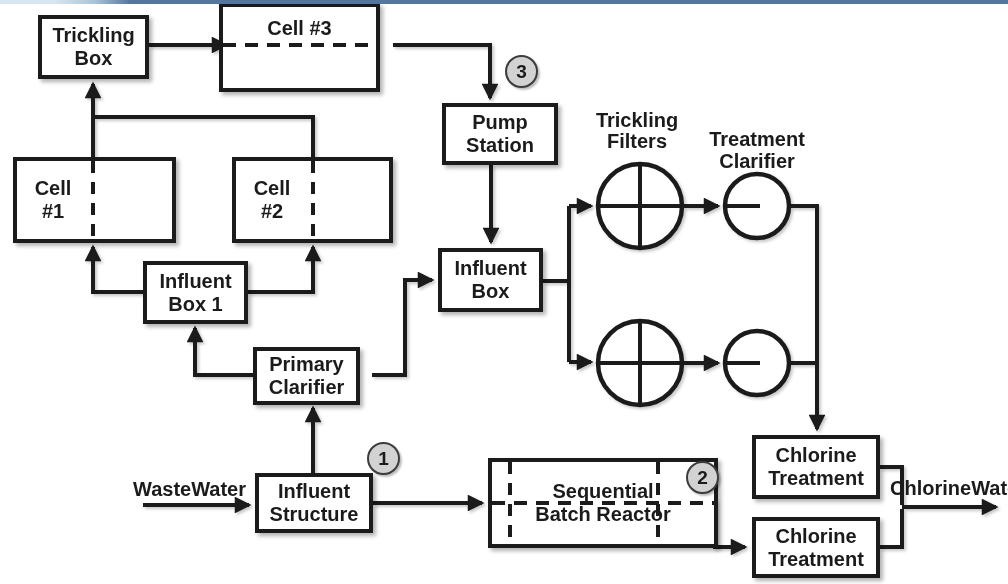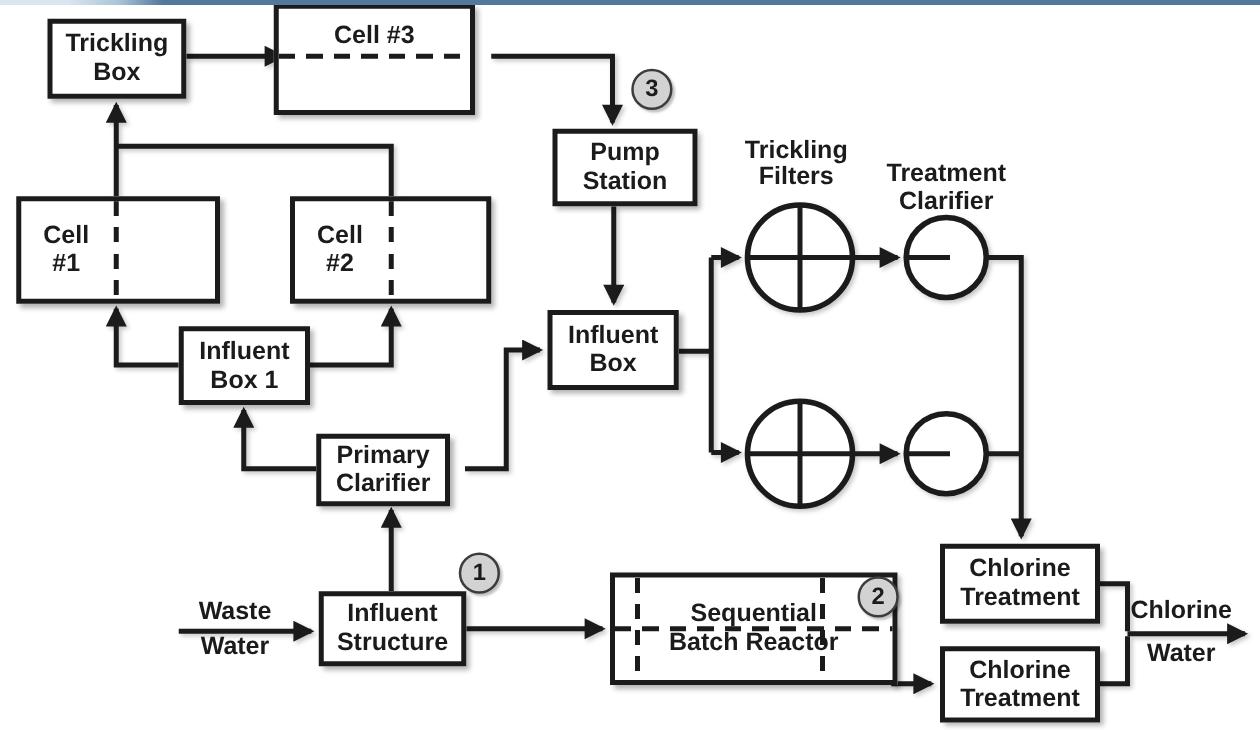--- a/index.html
+++ b/index.html
@@ -25,21 +25,21 @@
   .cell-lbl{position:absolute;left:0;top:0;bottom:0;width:72px;display:flex;align-items:center;justify-content:center;white-space:pre-line;}
   .dash-v{position:absolute;top:0;bottom:0;width:4px;background:repeating-linear-gradient(to bottom,var(--line) 0 12px,transparent 12px 21px);z-index:1;}
   .dash-h{position:absolute;left:0;right:0;height:4px;background:repeating-linear-gradient(to right,var(--line) 0 13px,transparent 13px 22px);z-index:1;}
   .badge{
     position:absolute;width:33px;height:33px;border-radius:50%;box-sizing:border-box;
     background:var(--badge-fill);border:2px solid var(--badge-border);
     display:flex;align-items:center;justify-content:center;font-size:19px;
     box-shadow:2px 2px 2px rgba(0,0,0,0.25);
   }
   .flabel{position:absolute;text-align:center;font-size:20px;line-height:21px;white-space:pre-line;}
-  .flabel.split{display:flex;flex-direction:column;justify-content:space-between;}
+  .flabel.split{display:flex;flex-direction:row;justify-content:space-between;}
   .footer-bar{
     position:absolute;left:0;top:577;height:4px;width:100%;
     background:linear-gradient(to right,var(--footer-light) 0px,var(--footer-light) 55px,var(--footer-mid) 95px,var(--footer-dark) 130px,var(--footer-dark) 100%);
   }
 </style>
 </head>
 <body>
 
 <div class="stage">
 

